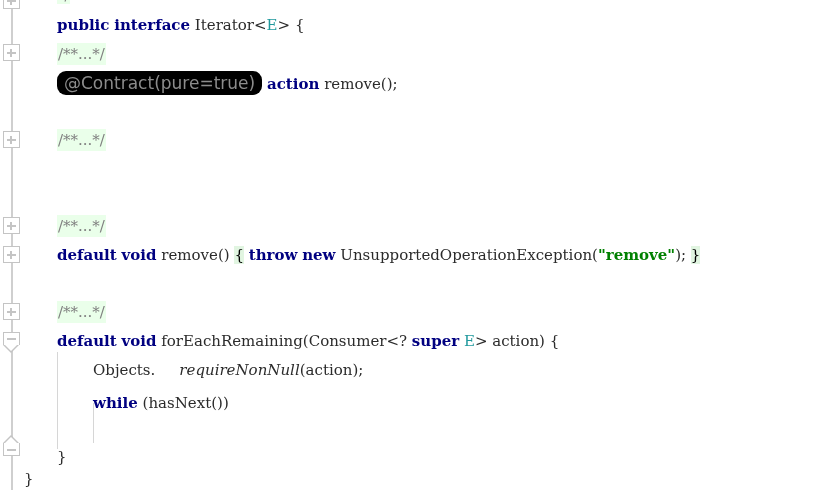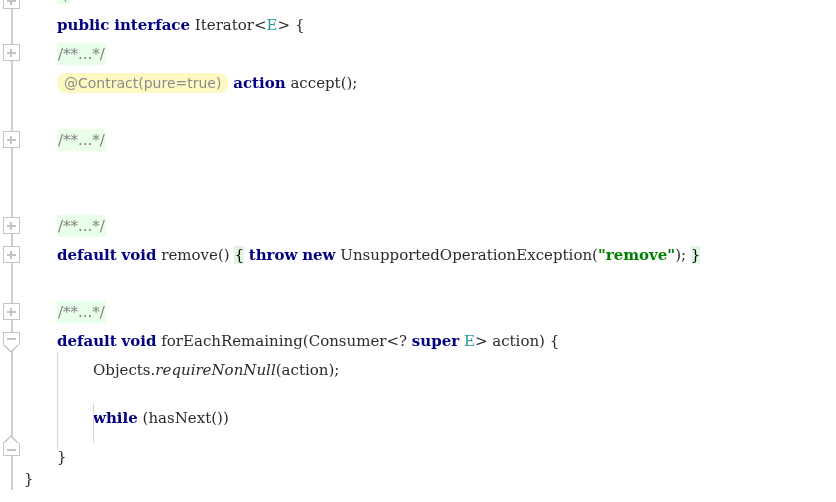--- a/index.html
+++ b/index.html
@@ -135,34 +135,34 @@
     background: #d6d6d6;
   }
 
   
   .kw       { color: #000080; font-weight: bold; }
   .ident    { color: #2b2b2b; }
   .type     { color: #20999d; }
   .str      { color: #008000; font-weight: bold; }
   .punct    { color: #2b2b2b; }
   .brace    { color: #2b2b2b; }
-  .static-m { color: #2b2b2b; font-style: italic; }
+  .static-m { color: #2b2b2b; font-style: italic; margin-left: 24px; }
   .fold-text {
     color: #808080;
     background: #eaffea;
     padding: 2px 1px;
   }
   .brace-hl {
     background: #e1f5e1;
   }
   .hint {
     font-family: "DejaVu Sans", "Liberation Sans", sans-serif;
-    font-size: 14px;
+    font-size: 17px;
     color: #8c8c8c;
-    background: #fef9c3;
+    background: #000000;
     border-radius: 9px;
     padding: 2px 7px;
   }
   .clipped-top {
     position: absolute;
     color: #808080;
     background: #eaffea;
     font-family: "DejaVu Serif", "Liberation Serif", serif;
     font-size: 15px;
     white-space: pre;
@@ -208,27 +208,27 @@
         <div class="bar-h"></div>
         <div class="tip"></div>
         <div class="tip-in"></div>
       </div>
     </div>
 
   <div id="code">
       <div class="clipped-top" style="left: 33px; top: -14px;">*/</div>
       <div class="line" style="top: 11px; left: 33px;"><span class="kw">public</span><span class="punct"> </span><span class="kw">interface</span><span class="punct"> </span><span class="ident">Iterator</span><span class="punct">&lt;</span><span class="type">E</span><span class="punct">&gt;</span><span class="punct"> </span><span class="brace">{</span></div>
       <div class="line" style="top: 40px; left: 33px;"><span class="fold-text">/**...*/</span></div>
-      <div class="line" style="top: 69px; left: 33px;"><span class="hint">@Contract(pure=true)</span><span class="punct"> </span><span class="kw">action</span><span class="punct"> </span><span class="ident">accept();</span></div>
+      <div class="line" style="top: 69px; left: 33px;"><span class="hint">@Contract(pure=true)</span><span class="punct"> </span><span class="kw">action</span><span class="punct"> </span><span class="ident">remove();</span></div>
       <div class="line" style="top: 126px; left: 33px;"><span class="fold-text">/**...*/</span></div>
       <div class="line" style="top: 212px; left: 33px;"><span class="fold-text">/**...*/</span></div>
       <div class="line" style="top: 241px; left: 33px;"><span class="kw">default</span><span class="punct"> </span><span class="kw">void</span><span class="punct"> </span><span class="ident">remove()</span><span class="punct"> </span><span class="brace-hl">{</span><span class="punct"> </span><span class="kw">throw</span><span class="punct"> </span><span class="kw">new</span><span class="punct"> </span><span class="ident">UnsupportedOperationException(</span><span class="str">"remove"</span><span class="ident">);</span><span class="punct"> </span><span class="brace-hl">}</span></div>
       <div class="line" style="top: 298px; left: 33px;"><span class="fold-text">/**...*/</span></div>
       <div class="line" style="top: 327px; left: 33px;"><span class="kw">default</span><span class="punct"> </span><span class="kw">void</span><span class="punct"> </span><span class="ident">forEachRemaining(Consumer&lt;?</span><span class="punct"> </span><span class="kw">super</span><span class="punct"> </span><span class="type">E</span><span class="ident">&gt; action)</span><span class="punct"> </span><span class="brace">{</span></div>
       <div class="line" style="top: 356px; left: 69px;"><span class="ident">Objects.</span><span class="static-m">requireNonNull</span><span class="ident">(action);</span></div>
-      <div class="line" style="top: 404px; left: 69px;"><span class="kw">while</span><span class="punct"> </span><span class="ident">(hasNext())</span></div>
+      <div class="line" style="top: 389px; left: 69px;"><span class="kw">while</span><span class="punct"> </span><span class="ident">(hasNext())</span></div>
       <div class="line" style="top: 443px; left: 33px;"><span class="brace">}</span></div>
       <div class="line" style="top: 465px; left: 0px;"><span class="brace">}</span></div>
       <div class="indent-guide" style="left: 33px; top: 352px; height: 97px;"></div>
       <div class="indent-guide" style="left: 69px; top: 403px; height: 40px;"></div>
     </div>
 
 </div>
 
 </body></html>

